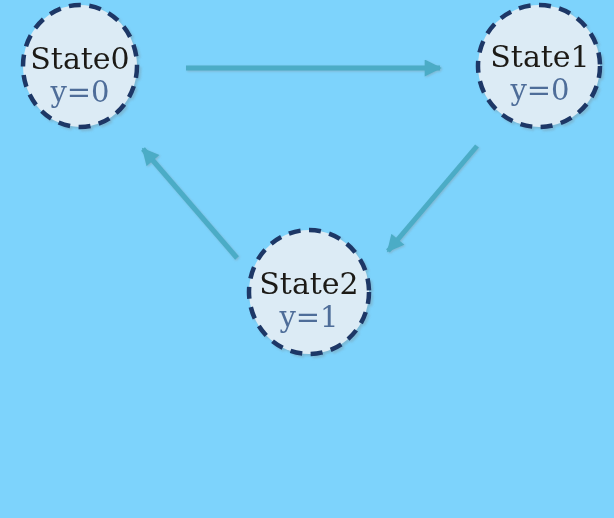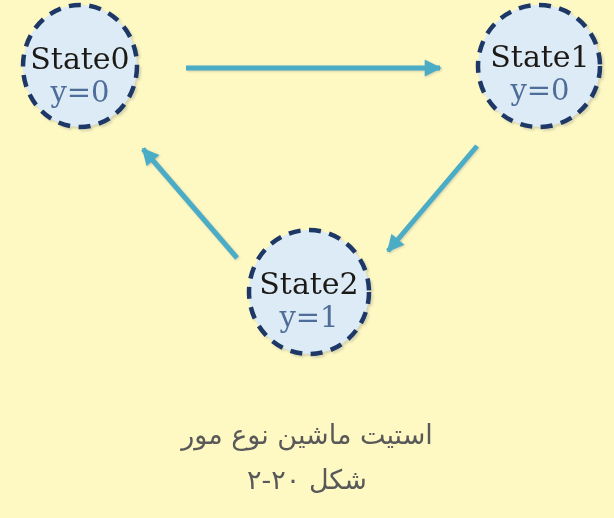--- a/index.html
+++ b/index.html
@@ -4,21 +4,21 @@
 <style>
   html, body {
     margin: 0;
     padding: 0;
     background: #ffffff;
   }
   .page {
     position: relative;
     width: 614px;
     height: 518px;
-    background: #fef9c3;
+    background: #7dd3fc;
     overflow: hidden;
     font-family: "DejaVu Sans", sans-serif;
   }
   svg.diagram {
     position: absolute;
     top: 0;
     left: 0;
   }
   .node-group {
     filter: drop-shadow(2px 2px 1px rgba(120,120,120,0.28));
@@ -88,18 +88,14 @@
       <text class="output-label" x="540" y="100">y=0</text>
     </g>
 
     <g class="node-group">
       <ellipse class="node" cx="309" cy="292" rx="60" ry="62"></ellipse>
       <text class="state-label" x="309" y="294">State2</text>
       <text class="output-label" x="309" y="327">y=1</text>
     </g>
   </svg>
 
-  <div class="caption" dir="rtl">
-    <div>استیت ماشین نوع مور</div>
-    <div>شکل ۲۰-۲</div>
-  </div>
 
 </div>
 
 </body></html>

